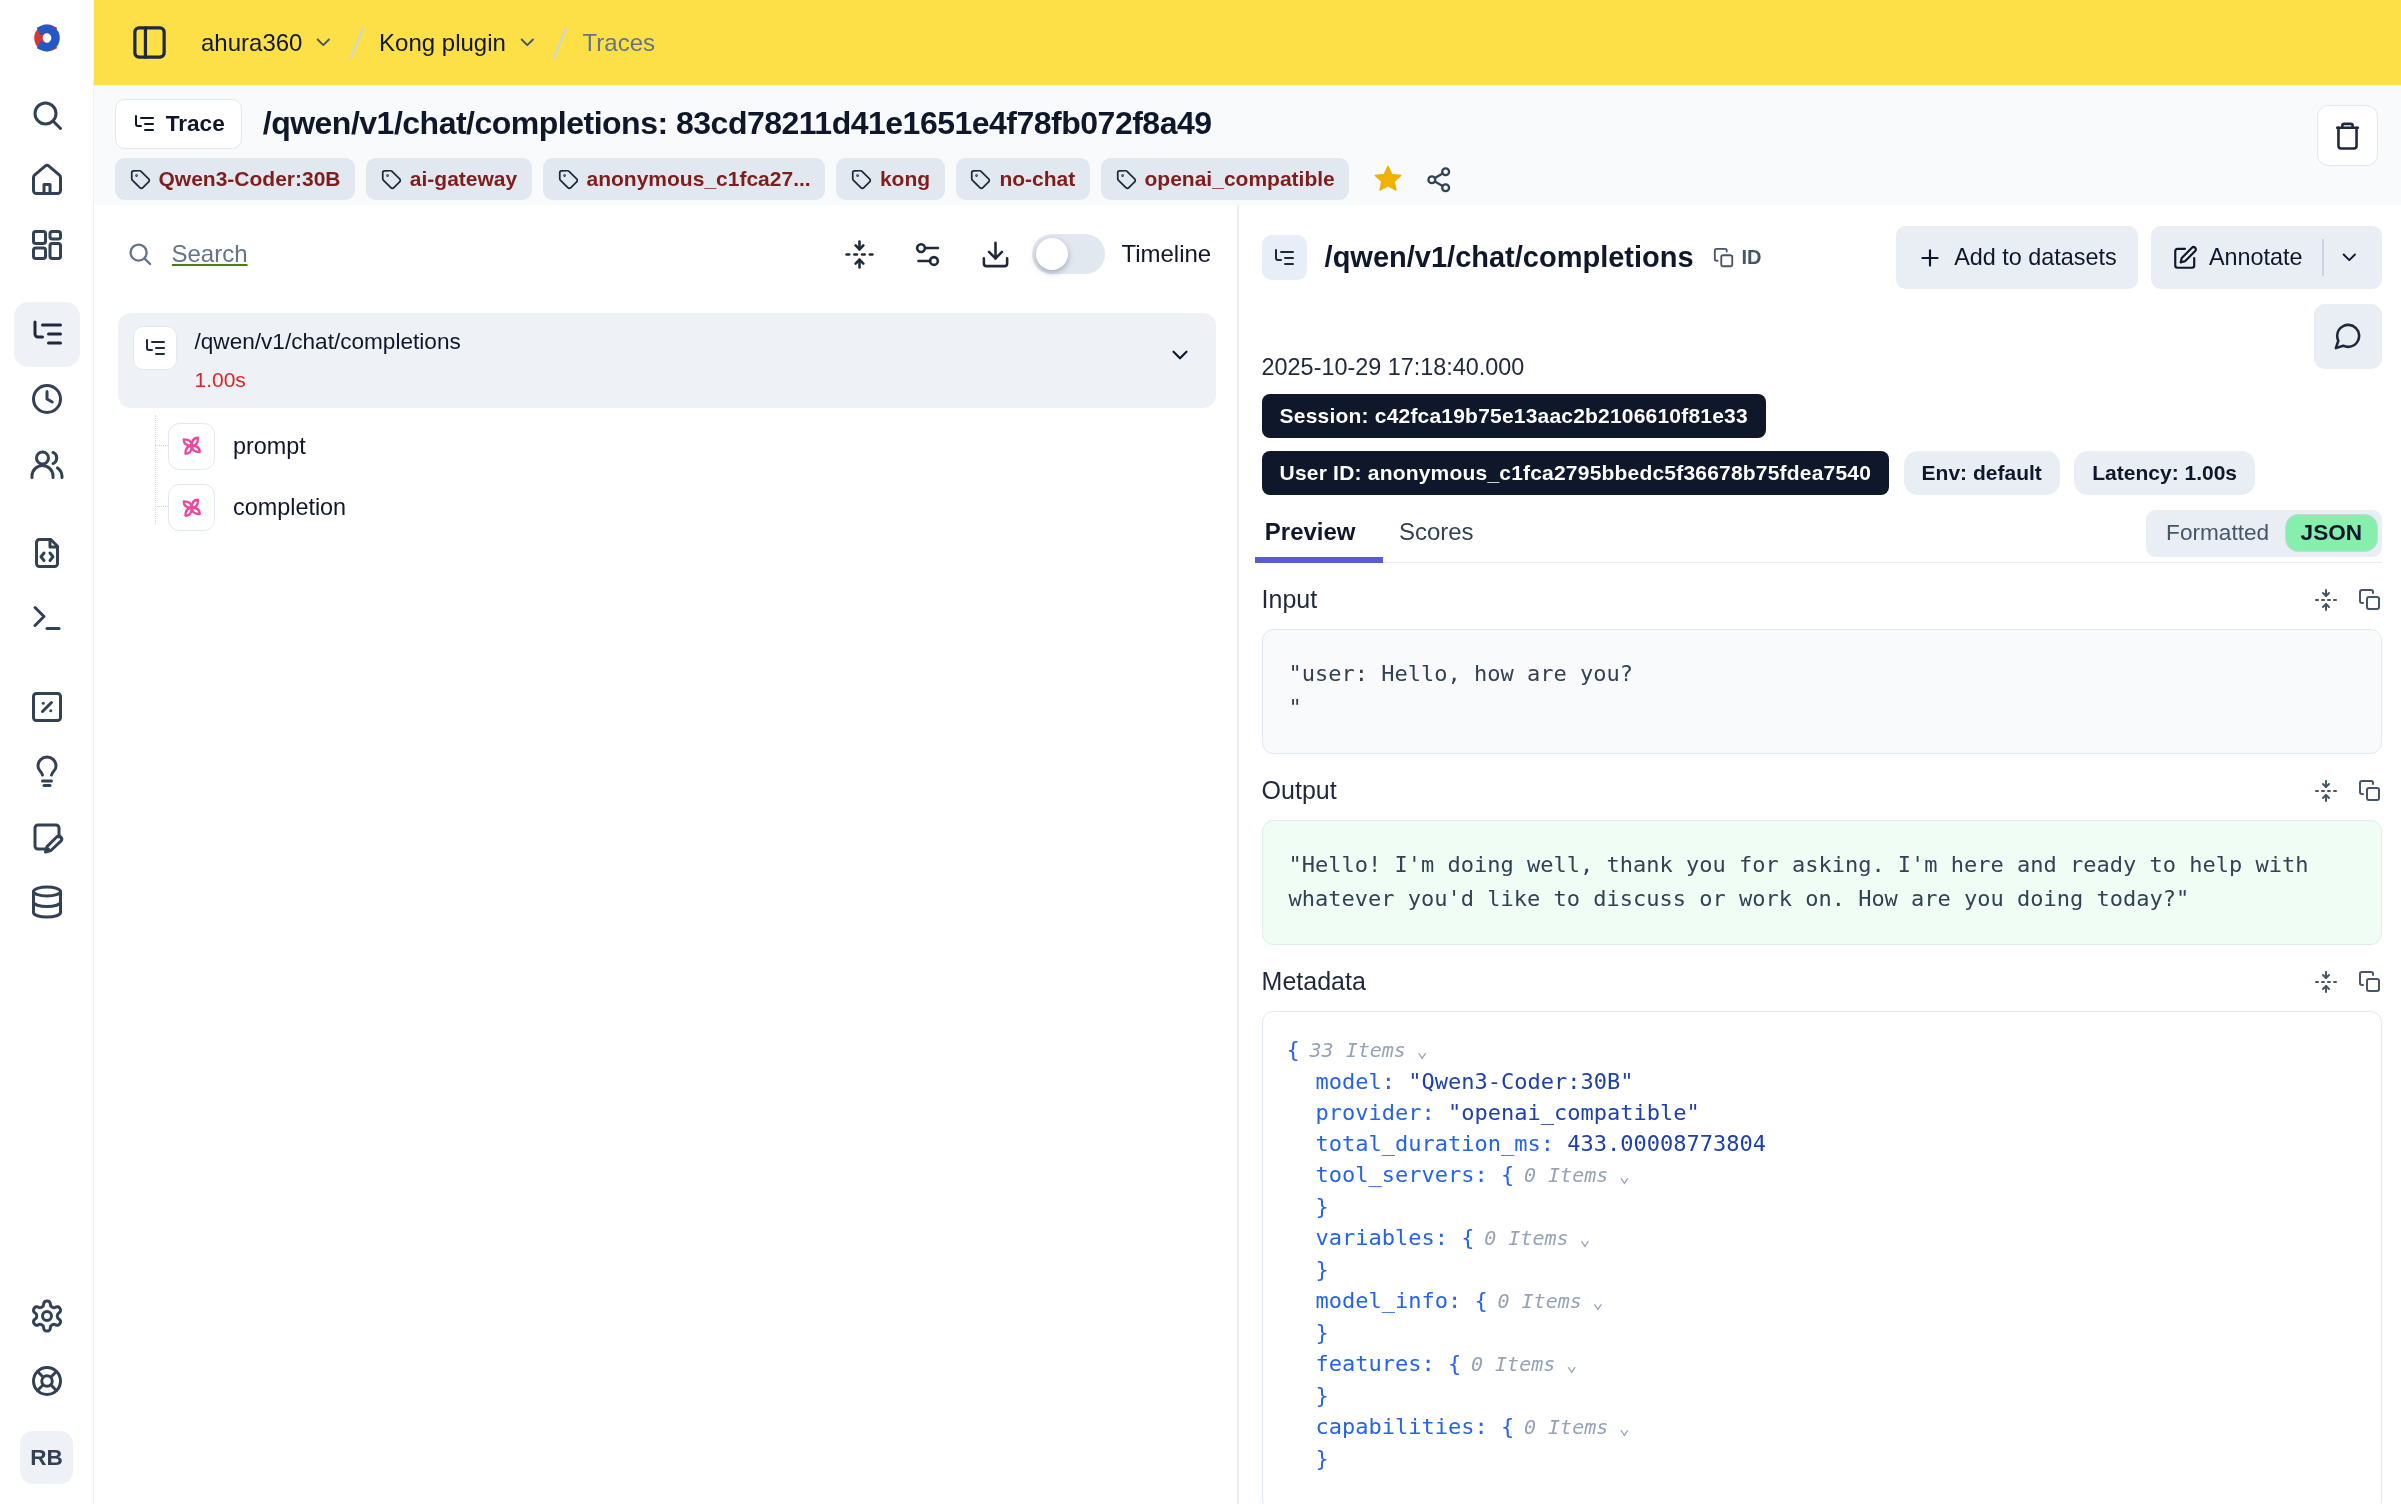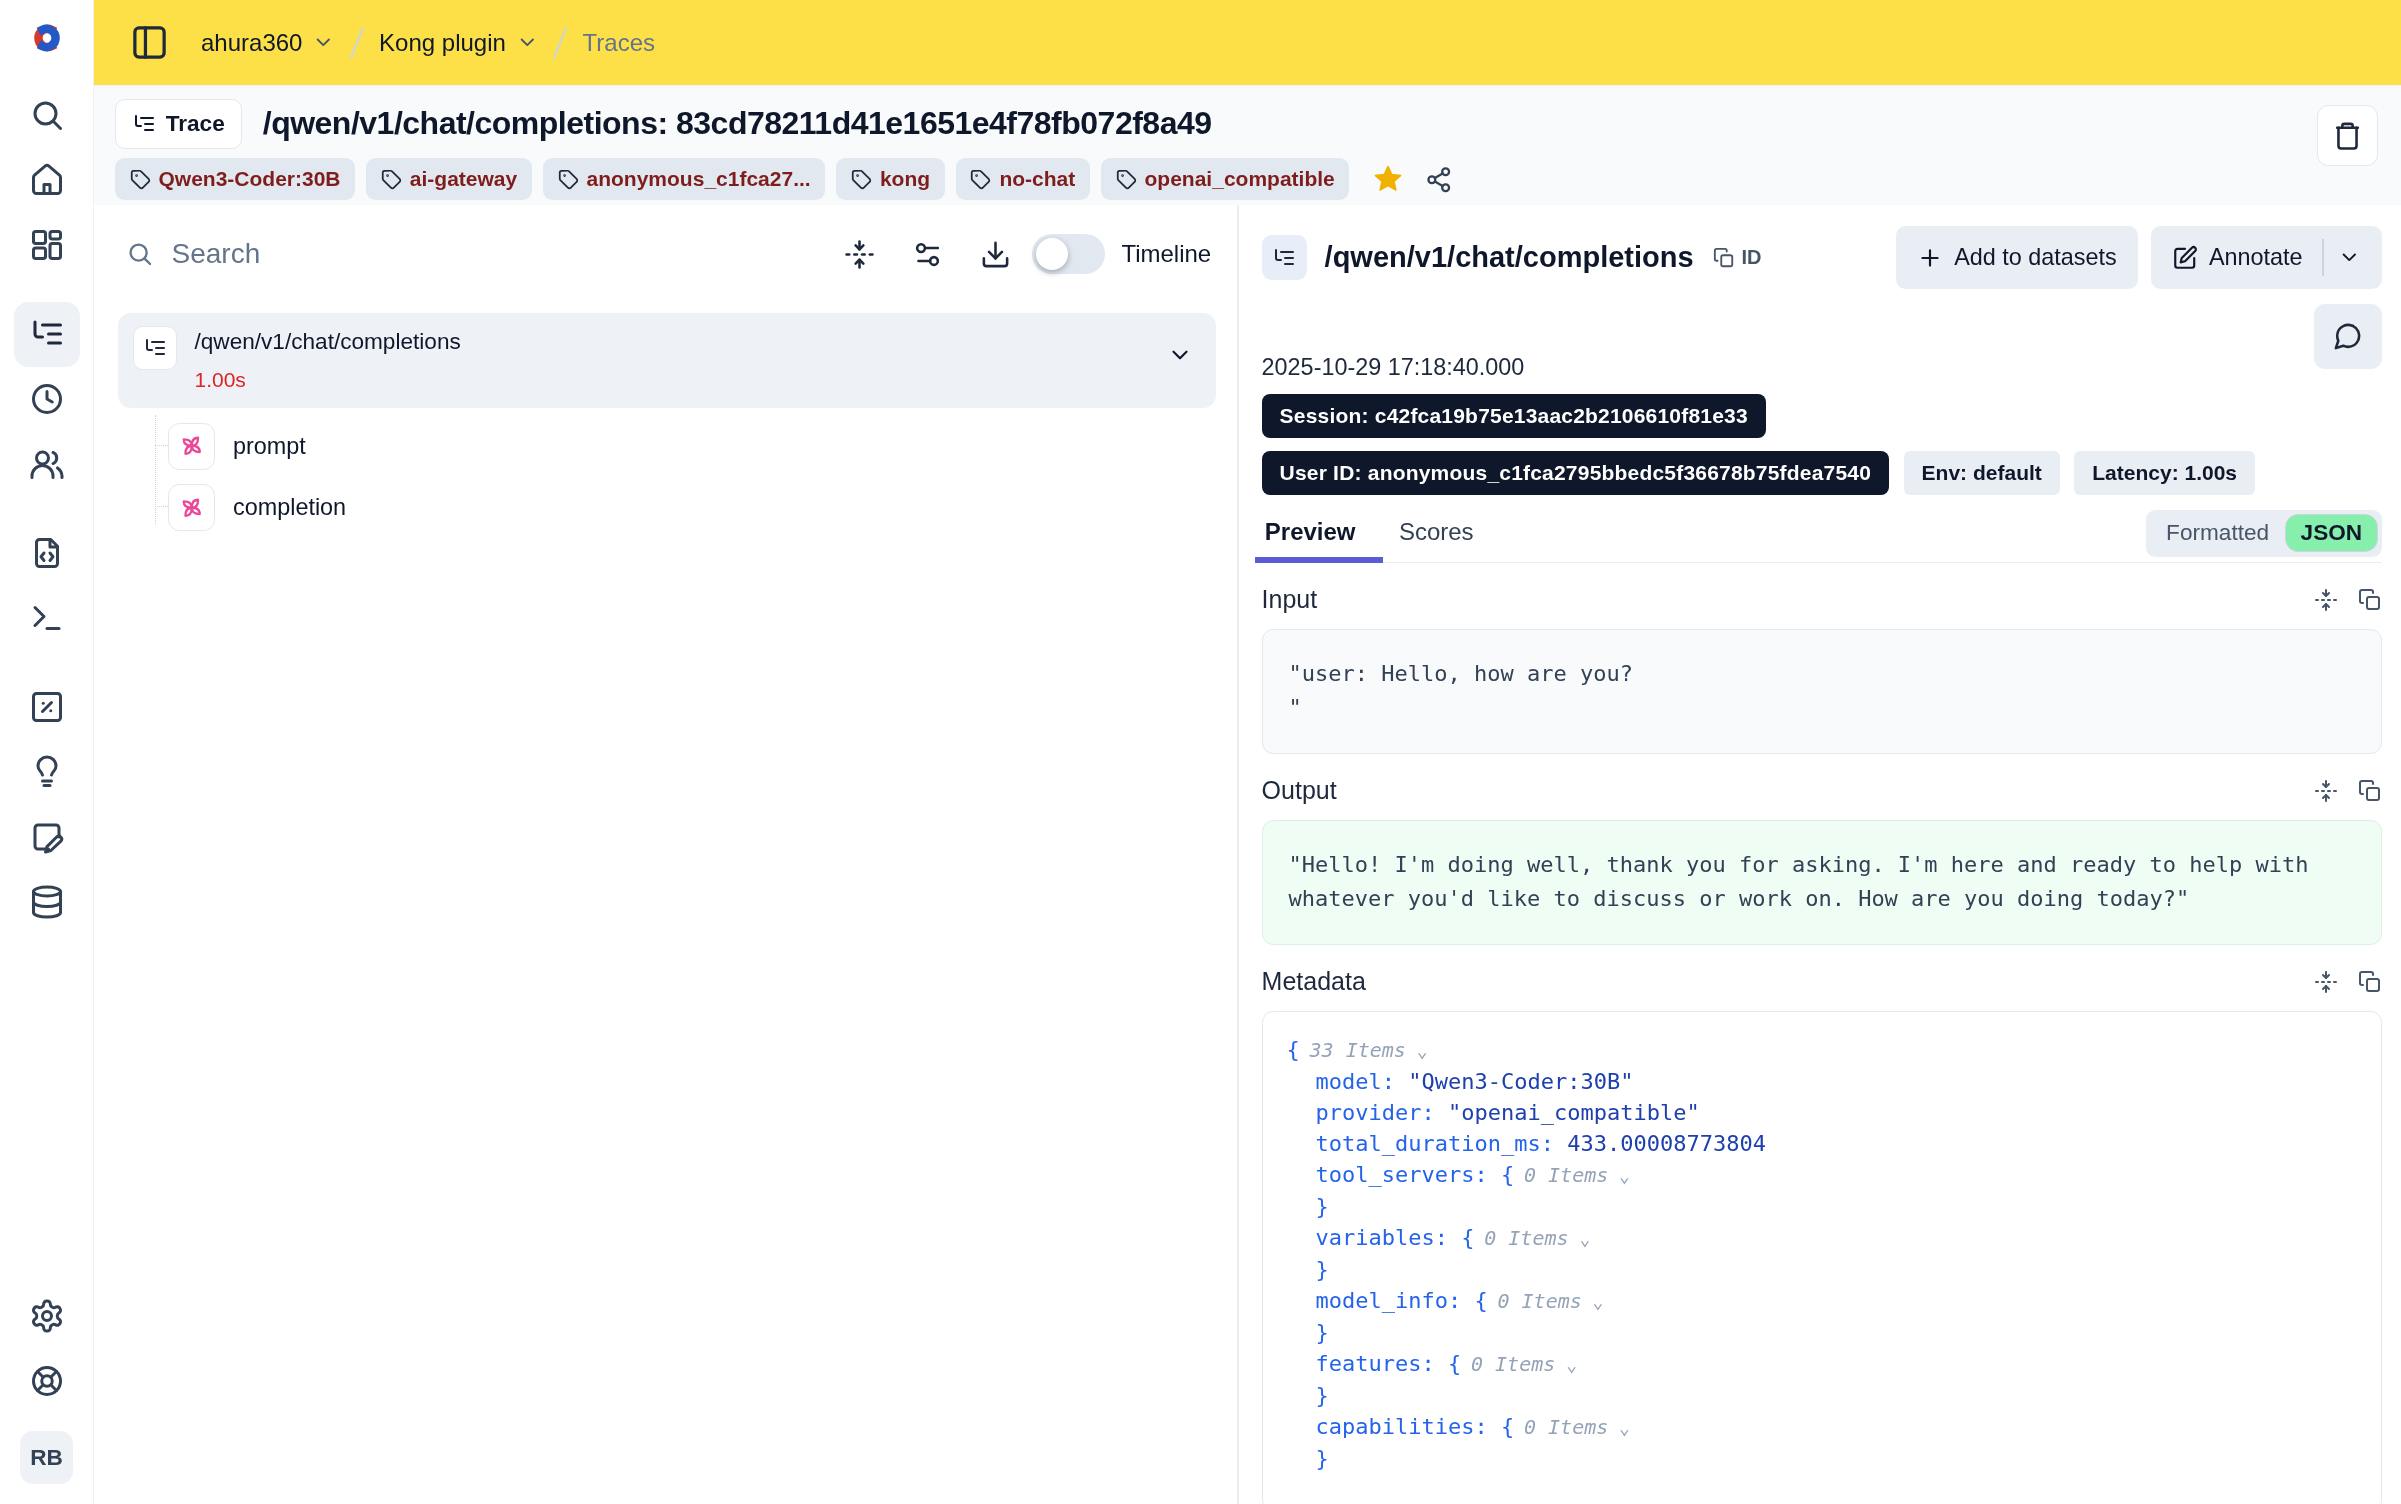--- a/index.html
+++ b/index.html
@@ -66,21 +66,21 @@
   .share-btn { margin-left:9.7px; color:#334155; }
   .share-btn svg { width:27.5px; height:27.5px; }
 
   
   .tree-panel { position:absolute; left:94px; top:205px; width:1143px; bottom:0;
     background:#fff; padding:24px 21px 0 24px; }
   .search-row { display:flex; align-items:center; height:50px; padding:0 4.8px 0 8px; }
   .search-row .sicon { color:#64748b; margin-right:16px; }
   .search-row .sicon svg { width:27.5px; height:27.5px; }
   .search-input { flex:1; border:none; outline:none; background:transparent;
-    font-family:"Liberation Sans", sans-serif; font-size:28px; color:#4d7c0f; }
+    font-family:"Liberation Sans", sans-serif; font-size:24px; color:#4d7c0f;text-decoration:underline; }
   .search-input::placeholder { color:#64748b; }
   .tools { display:flex; align-items:center; gap:37px; color:#1e293b; margin-left:9.7px; }
   .tools .ticon svg { width:31px; height:31px; }
   .toggle { width:73px; height:40px; border-radius:21px; background:#e2e8f0; position:relative; margin-left:21px; cursor:pointer; }
   .toggle-thumb { position:absolute; left:4px; top:4px; width:32px; height:32px; border-radius:50%;
     background:#fff; box-shadow:0 2.4px 6.5px rgba(15,23,42,.3); }
   .toggle-label { font-size:24px; font-weight:500; color:#0f172a; margin-left:16px; }
 
   .tree { margin-top:34px; }
   .tree-root { position:relative; background:#eef2f7; border-radius:13px; padding:13px 19.4px 16px 14.5px;
@@ -123,21 +123,21 @@
   .btn .chev svg { width:22.6px; height:22.6px; }
   .chat-btn { position:absolute; right:19.4px; top:99px; width:68px; height:65px; background:#e9eef5;
     border-radius:11.3px; display:flex; align-items:center; justify-content:center; color:#1e293b; cursor:pointer; }
   .chat-btn svg { width:31px; height:31px; }
 
   .timestamp { margin-top:65px; font-size:23.4px; font-weight:500; color:#1e293b; }
   .badge-row { display:flex; align-items:center; gap:14.5px; margin-top:13px; }
   .badge-dark { display:inline-flex; align-items:center; background:#0f172a; color:#fff;
     font-size:21px; font-weight:700; padding:0 18px; height:44px; border-radius:8px; letter-spacing:0.2px; }
   .badge-light { display:inline-flex; align-items:center; background:#e9eef5; color:#0f172a;
-    font-size:21px; font-weight:600; padding:0 18px; height:44px; border-radius:6px; }
+    font-size:21px; font-weight:600; padding:0 18px; height:44px; border-radius:14px; }
 
   .tabs-row { display:flex; align-items:flex-end; margin-top:14.5px; border-bottom:1.6px solid #e8edf3;
     height:53px; position:relative; }
   .tab { font-size:24px; padding:0 3.2px 16px; margin-right:37px; position:relative; cursor:pointer; }
   .tab.active { font-weight:600; color:#0f172a; }
   .tab.active::after { content:""; position:absolute; left:-6.5px; right:-24px; bottom:-1.6px; height:5.7px; background:#5b5bd6; }
   .tab.inactive { font-weight:500; color:#334155; }
   .view-toggle { margin-left:auto; margin-bottom:4.8px; background:#e9eef5; border-radius:9.7px;
     padding:4px; display:flex; align-items:center; }
   .vt-item { font-size:22.6px; color:#475569; padding:6.5px 16px; cursor:pointer; }

